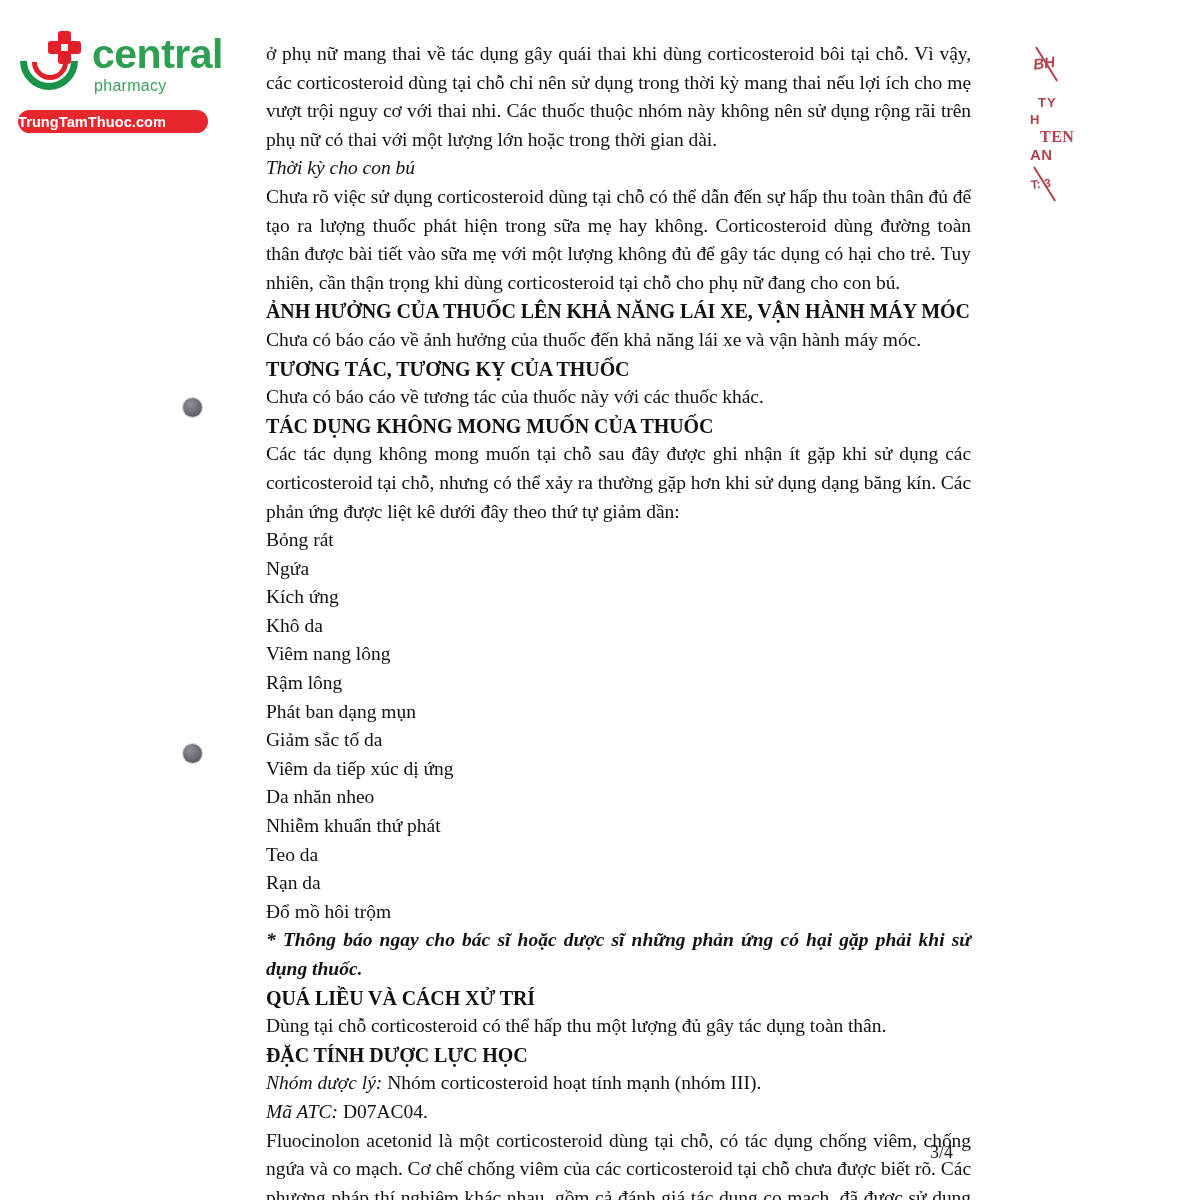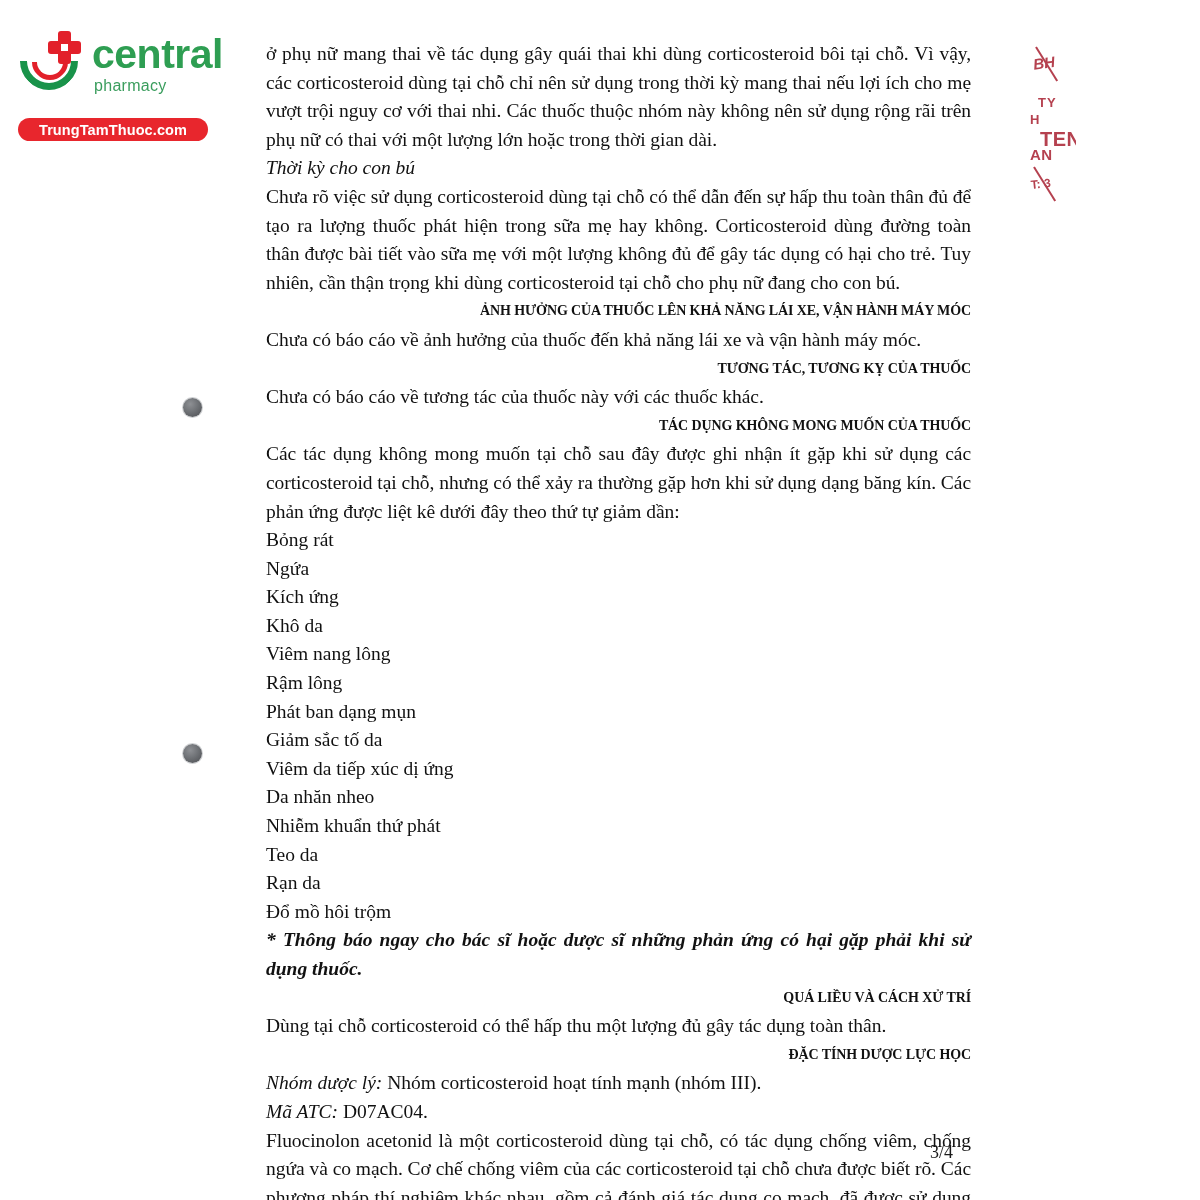--- a/index.html
+++ b/index.html
@@ -103,28 +103,28 @@
     font-family: "Liberation Sans", "DejaVu Sans", sans-serif;
     font-size: 16px;
     font-weight: 400;
     color: #3a9d5d;
     display: block;
     margin-top: 3px;
     margin-left: 2px;
     letter-spacing: 0.3px;
   }
   .brand-banner {
-    margin-top: 18px;
+    margin-top: 10px;
     width: 190px;
     height: 23px;
     background: #e8262d;
     border-radius: 12px;
     display: flex;
     align-items: center;
-    justify-content: center;
+    justify-content: flex-start;
   }
   .brand-banner span {
     font-family: "Liberation Sans", "DejaVu Sans", sans-serif;
     font-size: 14.5px;
     font-weight: 700;
     color: #ffffff;
     letter-spacing: 0.1px;
   }
 
   
@@ -158,21 +158,21 @@
   .stamp .bar {
     position: absolute;
     width: 40px;
     height: 2px;
     background: #b5414f;
     transform-origin: left center;
   }
   .stamp .f1 { left: 2px;  top: 18px; font-size: 15px; font-style: italic; font-weight: 700; transform: rotate(-8deg); }
   .stamp .f2 { left: 8px;  top: 57px; font-size: 13px; font-weight: 600; letter-spacing: 1px; }
   .stamp .f3 { left: 0px;  top: 74px; font-size: 13px; font-weight: 600; }
-  .stamp .f4 { left: 10px;  top: 90px; font-size: 20px; font-weight: 700; letter-spacing: 0.5px; }
+  .stamp .f4 { left: 10px;  top: 90px; font-size: 16px; font-weight: 700; letter-spacing: 0.5px; font-family: Liberation Serif, serif; }
   .stamp .f5 { left: 0px;  top: 108px; font-size: 15px; font-weight: 700; letter-spacing: 0.5px; }
   .stamp .f6 { left: 0px;  top: 140px; font-size: 12px; font-weight: 600; transform: rotate(-6deg); }
   .stamp .bar1 { left: 6px; top: 8px;  transform: rotate(58deg); }
   .stamp .bar2 { left: 4px; top: 128px; transform: rotate(58deg); }
 
   
   .doc {
     position: absolute;
     left: 266px;
     top: 40px;
@@ -184,24 +184,24 @@
   }
   .para {
     font-size: 19.5px;
     line-height: 28.6px;
     text-align: justify;
     text-justify: inter-word;
     letter-spacing: -0.05px;
   }
   .para.noj { text-align: left; }
   h2.head {
-    font-size: 14px;
+    font-size: 20px;
     line-height: 28.6px;
     font-weight: 700;
-    text-align: right;
+    text-align: left;
     letter-spacing: -0.1px;
   }
   .sub {
     font-size: 19.5px;
     line-height: 28.6px;
     font-style: italic;
     text-align: left;
   }
   .sub .run {
     font-style: normal;

